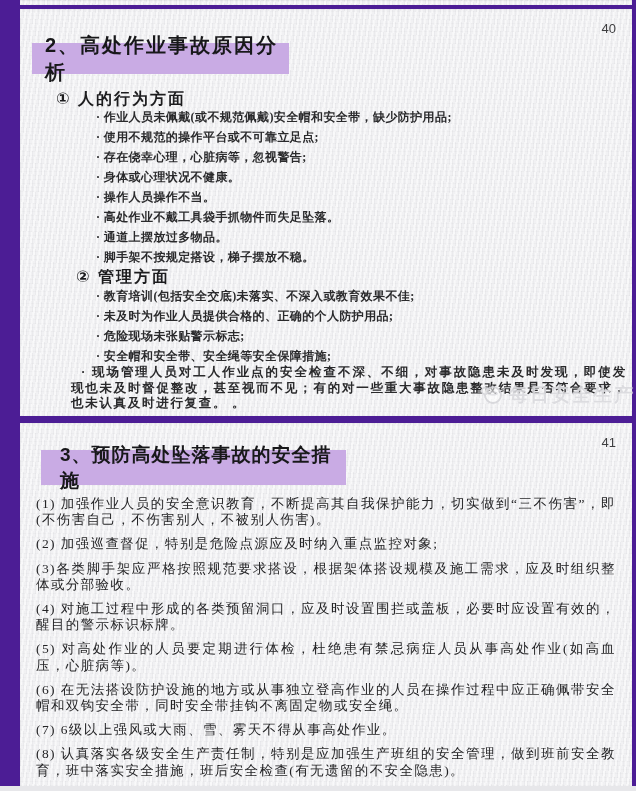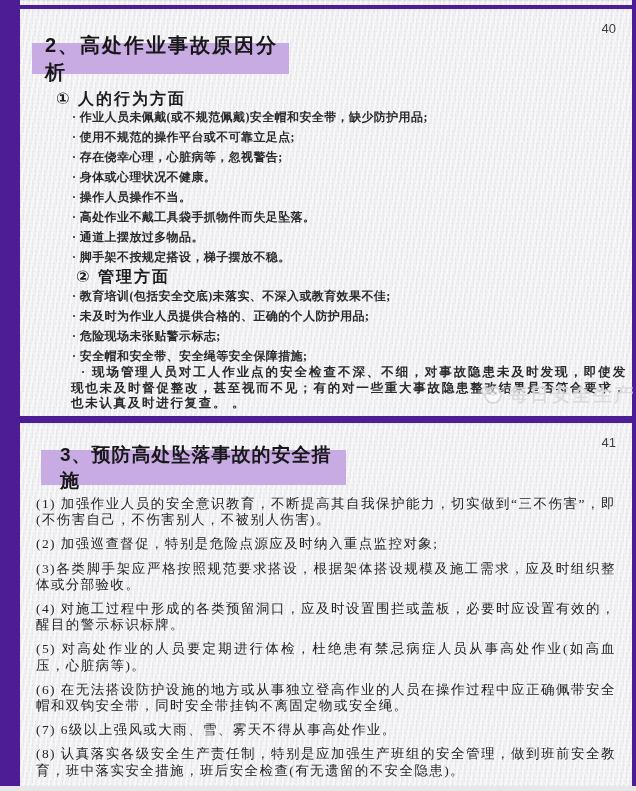--- a/index.html
+++ b/index.html
@@ -47,21 +47,21 @@
     font-weight:bold; font-size:16px; letter-spacing:2px; color:#1c1c1e;
   }
   .sec-head-1 { top:80px; }
   .sec-head-2 { top:258px;padding-left:20px; }
 
   .bullets { position:absolute; left:52px; }
   .bullets-1 { top:98px; }
   .bullets-2 { top:277px; }
   .bullet {
     font-size:12px; font-weight:600; line-height:20px;
-    letter-spacing:.4px; color:#2a2a2c; white-space:nowrap;
+    letter-spacing:.4px; color:#2a2a2c; white-space:nowrap;margin-left:24px;
   }
   .bullet::before { content:"· "; font-weight:bold; }
 
   .long-para {
     position:absolute; left:51px; top:356px; width:556px;
     font-size:12.5px; font-weight:600; line-height:15.6px;
     letter-spacing:1.7px; text-align:justify; color:#2a2a2c;
     text-indent:10px;
   }
   .long-para::before { content:"· "; font-weight:bold; }

